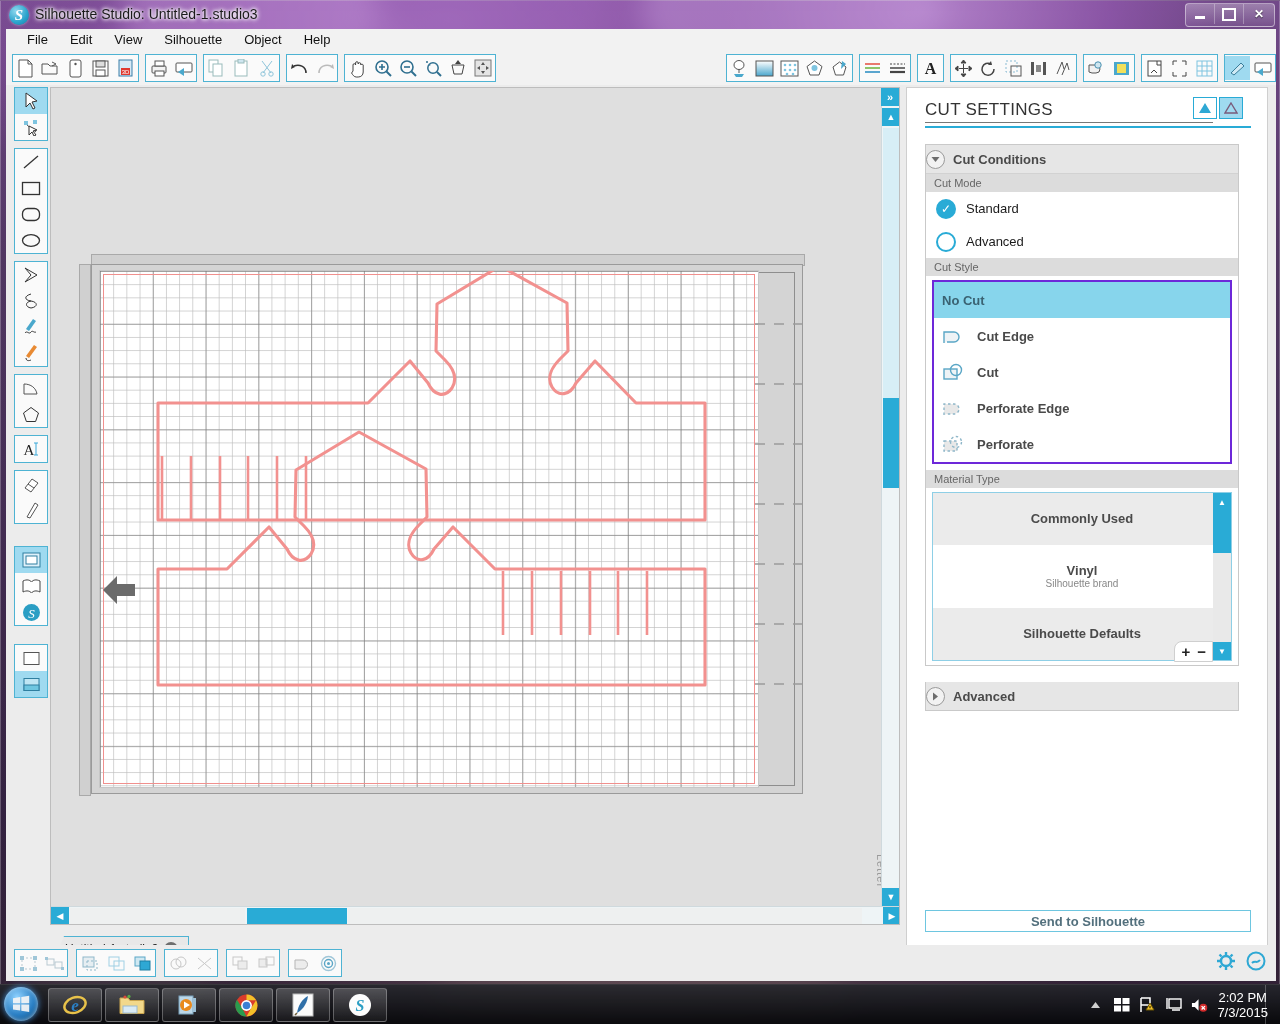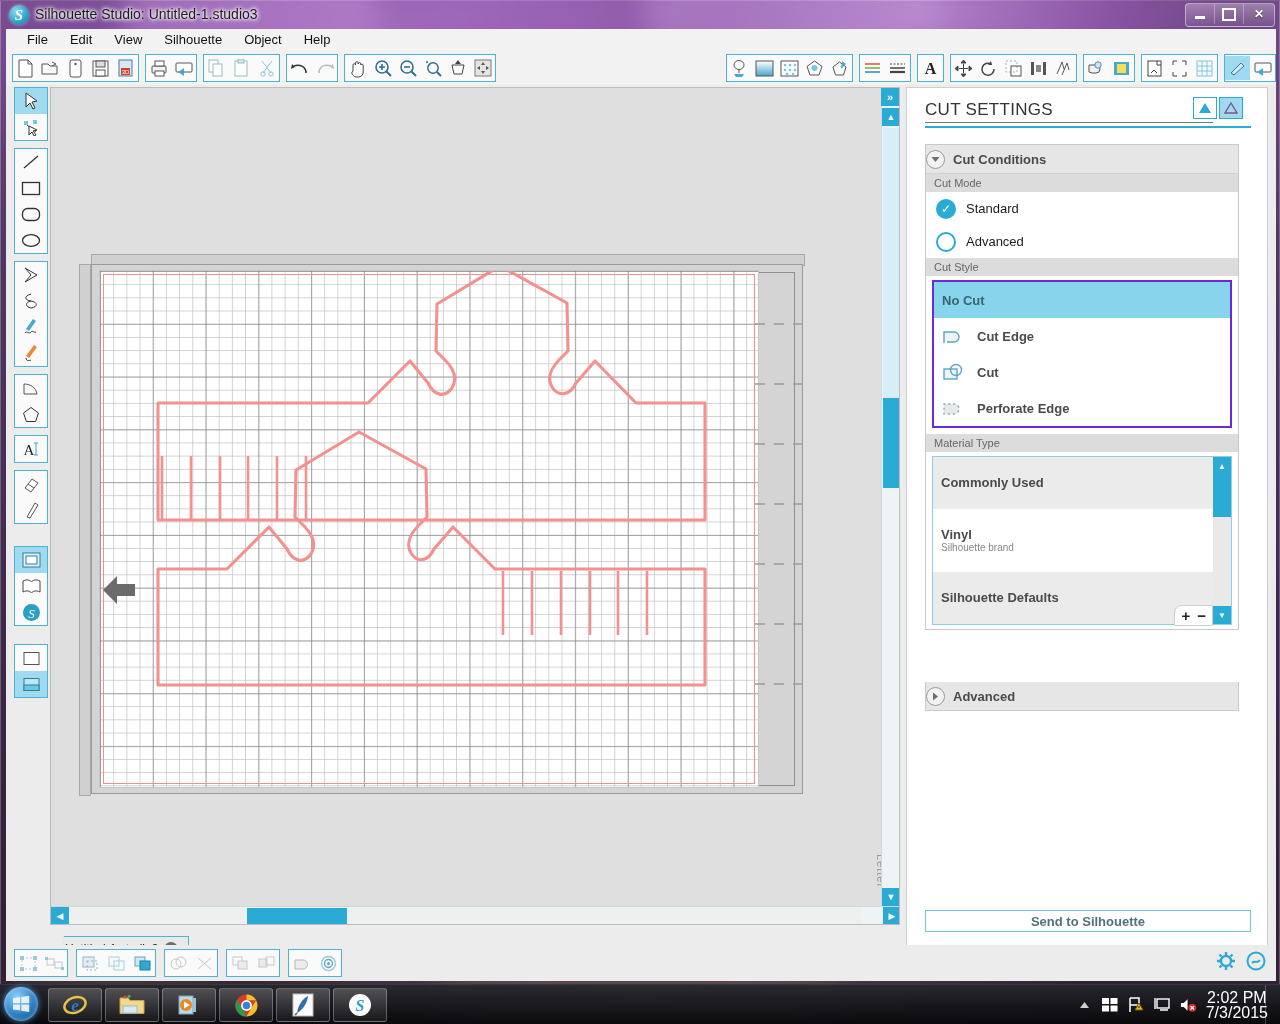--- a/index.html
+++ b/index.html
@@ -117,21 +117,21 @@
   .doctab{position:absolute;left:48px;bottom:20px;height:24px;background:#e8e8e8;
     border:1px solid #4eb3d3;border-bottom:none;
     border-radius:0;padding:0 10px;display:flex;align-items:center;gap:6px;
     font-size:12px;color:#222;
     clip-path:polygon(10px 0,100% 0,100% 100%,0 100%);}
   .tabclose{width:14px;height:14px;border-radius:50%;background:#6e6e6e;color:#fff;font-size:10px;
     display:flex;align-items:center;justify-content:center;}
 
   
   .panel{position:absolute;left:900px;top:58px;width:362px;height:880px;background:#fff;
-    border:1px solid #cfcfcf;box-sizing:border-box;}
+    border:1px solid #cfcfcf;box-sizing:border-box;text-align:center;}
   .panel-title{position:absolute;left:18px;top:12px;font-size:17px;color:#333;letter-spacing:.3px;}
   .panel-rule{position:absolute;left:18px;top:38px;width:326px;height:2px;background:#29abd6;}
   .panel-rule2{position:absolute;left:18px;top:34px;width:288px;height:1px;background:#777;}
   .ptri{position:absolute;top:9px;width:22px;height:20px;border:1px solid #29abd6;
     display:flex;align-items:center;justify-content:center;background:#fff;}
   .ptri.sel{background:#9fdaf0;}
 
   .box{position:absolute;left:18px;top:56px;width:312px;border:1px solid #c9c9c9;background:#fff;}
   .sectionhdr{height:28px;background:#e6e6e6;display:flex;align-items:center;gap:8px;
     font-size:13px;font-weight:bold;color:#4a4a4a;border-bottom:1px solid #d2d2d2;}
@@ -171,21 +171,21 @@
     border-top:1px solid rgba(255,255,255,.18);}
   .startorb{position:absolute;left:4px;top:2px;width:34px;height:34px;border-radius:50%;
     background:radial-gradient(circle at 38% 30%,#8fd2ff,#2a7fc4 55%,#10446e);
     box-shadow:0 0 6px rgba(80,170,255,.8),inset 0 0 4px rgba(255,255,255,.6);
     display:flex;align-items:center;justify-content:center;}
   .tbitems{position:absolute;left:48px;top:3px;display:flex;gap:3px;}
   .tbitem{width:52px;height:32px;border:1px solid rgba(255,255,255,.28);border-radius:3px;
     background:linear-gradient(180deg,rgba(255,255,255,.20),rgba(255,255,255,.05));
     display:flex;align-items:center;justify-content:center;}
   .tray{position:absolute;right:4px;top:0;height:39px;display:flex;align-items:center;gap:9px;padding-right:8px;}
-  .clock{color:#fff;font-size:16px;text-align:center;line-height:15px;}
+  .clock{color:#fff;font-size:13px;text-align:center;line-height:15px;}
   .trayico{width:17px;height:17px;display:flex;align-items:center;justify-content:center;}
   .showdesk{position:absolute;right:0;top:0;width:10px;height:39px;border-left:1px solid rgba(255,255,255,.25);}
 </style>
 </head>
 <body>
 
 <div id="app">
 
   <div class="wallpaper">
     <div class="wp-blob" style="left:120px;top:-60px;width:260px;height:150px;background:#d9a5e8;"></div>
@@ -813,20 +813,27 @@
                   <circle cx="14" cy="9" r="5.5" fill="none" stroke="#5aa6c6" stroke-width="1.4"></circle>
                 </svg>
               <span>Cut</span>
             </div>
             <div class="styleitem">
               <svg width="26" height="22">
                   <path d="M2 18 V7 h10 a5 5 0 1 1 0 10 H5" fill="#e8e8e8" stroke="#8fb7c9" stroke-width="1.4" stroke-dasharray="2.5 2.5"></path>
                 </svg>
               <span>Perforate Edge</span>
             </div>
+            <div class="styleitem">
+              <svg width="26" height="22">
+                  <rect x="2" y="8" width="13" height="10" fill="#e8e8e8" stroke="#8fb7c9" stroke-width="1.4" stroke-dasharray="2.5 2.5"></rect>
+                  <circle cx="14" cy="9" r="5.5" fill="none" stroke="#8fb7c9" stroke-width="1.4" stroke-dasharray="2.5 2.5"></circle>
+                </svg>
+              <span>Perforate</span>
+            </div>
           </div>
 
           <div class="subhdr">Material Type</div>
           <div class="matlist">
             <div class="matrow group">
               <div>Commonly Used</div>
             </div>
             <div class="matrow">
               <div>Vinyl</div>
               <div class="sub">Silhouette brand</div>

